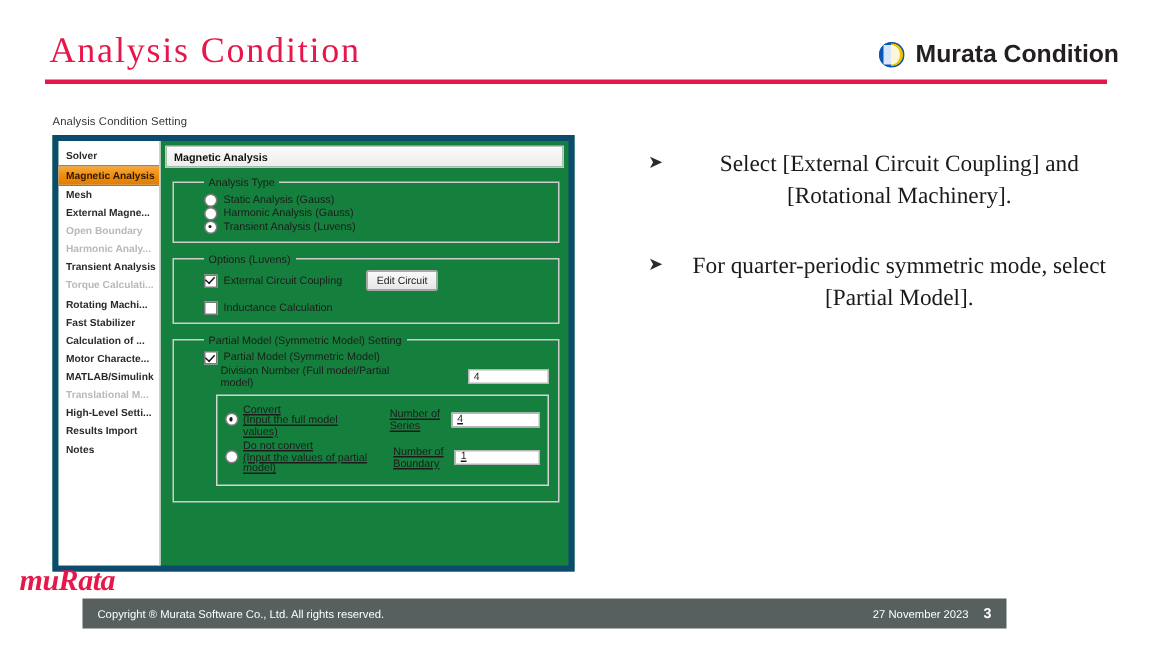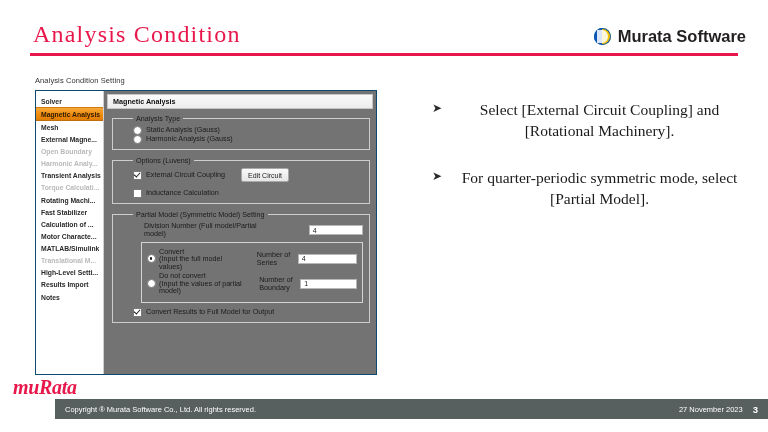--- a/index.html
+++ b/index.html
@@ -39,21 +39,21 @@
     font-size:16.5px;font-weight:bold;color:#231f20;white-space:nowrap;
   }
 
   
   #dialog-caption{
     position:absolute;left:35px;top:76px;
     font-size:7.5px;color:#333;letter-spacing:.1px;
   }
   #dialog{
     position:absolute;left:35px;top:90px;width:340px;height:283px;
-    background:#737373;border:1px solid #0c4a6e;
+    background:#15803d;border:4px solid #0c4a6e;
     font-size:7.2px;color:#1b1b1b;
   }
   #dialog-body{display:flex;height:100%;}
 
   
   #dialog-sidebar{
     width:68px;flex:0 0 68px;background:#ffffff;
     border-right:1px solid #cfcfcf;
     padding:4px 0 0 0;box-sizing:border-box;
   }
@@ -120,21 +120,21 @@
     padding:1.5px 3px;box-sizing:border-box;height:10px;
     display:flex;align-items:center;
   }
 
   #opts-extra{margin-top:7px;}
   .sub-panel{
     border:1px solid #d4d4d4;margin:3px 0 5px 8px;
     padding:3px 5px 5px 5px;
   }
   .sub-panel .cap{font-size:7.2px;margin-bottom:3px;}
-  .conv-row{display:flex;align-items:center;gap:3px;margin:2px 0;}
+  .conv-row{display:flex;align-items:center;gap:3px;margin:2px 0;text-decoration:underline;}
   .conv-lines{line-height:1.05;}
   .conv-lines span{display:block;font-size:7.2px;}
   .num-label{
     font-size:7.2px;line-height:1.05;width:38px;flex:0 0 38px;margin-left:14px;
   }
   .num-label span{display:block;}
 
   
   #bullets{
     position:absolute;left:432px;top:100px;width:316px;
@@ -143,21 +143,21 @@
   }
   .bullet{display:flex;gap:9px;margin-bottom:26px;}
   .bullet-mark{
     font-family:"DejaVu Sans", sans-serif;
     font-size:12px;line-height:1.35;color:#2b2b2b;flex:0 0 auto;
   }
   .bullet-text{font-size:15.5px;line-height:1.35;text-align:center;}
 
   
   #footer-bar{
-    position:absolute;left:55px;top:399px;width:713px;height:20px;
+    position:absolute;left:55px;top:399px;width:616px;height:20px;
     background:#58605f;display:flex;align-items:center;
   }
   #footer-copy{
     color:#ffffff;font-size:7.5px;padding-left:10px;white-space:nowrap;
   }
   #footer-right{
     margin-left:auto;display:flex;align-items:center;gap:10px;
     padding-right:10px;color:#ffffff;
   }
   #footer-date{font-size:7.5px;}
@@ -170,21 +170,21 @@
   }
 </style>
 </head>
 <body>
 
 <div id="slide-title">Analysis  Condition</div>
 <div id="header-rule"></div>
 
 <div id="brand">
   <div id="brand-mark"></div>
-  <div id="brand-text">Murata Software</div>
+  <div id="brand-text">Murata Condition</div>
 </div>
 
 <div id="dialog-caption">Analysis Condition Setting</div>
 
 <div id="dialog">
   <div id="dialog-body">
 
     <div id="dialog-sidebar">
       <div class="nav-item">Solver</div>
       <div class="nav-item selected">Magnetic Analysis</div>
@@ -214,20 +214,24 @@
           <legend>Analysis Type</legend>
 
           <div class="opt-row">
             <span class="radio"></span>
             <span class="label-txt">Static Analysis (Gauss)</span>
           </div>
           <div class="opt-row">
             <span class="radio"></span>
             <span class="label-txt">Harmonic Analysis (Gauss)</span>
           </div>
+          <div class="opt-row">
+            <span class="radio on"></span>
+            <span class="label-txt">Transient Analysis (Luvens)</span>
+          </div>
         </fieldset>
 
         <fieldset class="group">
           <legend>Options (Luvens)</legend>
 
           <div class="opt-row">
             <span class="check on"></span>
             <span class="label-txt">External Circuit Coupling</span>
             <button class="btn">Edit Circuit</button>
           </div>
@@ -235,20 +239,24 @@
 
           <div class="opt-row" id="opts-extra">
             <span class="check"></span>
             <span class="label-txt">Inductance Calculation</span>
           </div>
         </fieldset>
 
         <fieldset class="group">
           <legend>Partial Model (Symmetric Model) Setting</legend>
 
+          <div class="opt-row">
+            <span class="check on"></span>
+            <span class="label-txt">Partial Model (Symmetric Model)</span>
+          </div>
 
           <div class="opt-row" style="margin-left:11px;gap:40px;">
             <span class="label-txt">Division Number (Full model/Partial model)</span>
             <span class="field" style="width:62px;margin-left:8px;">4</span>
           </div>
 
           <div class="sub-panel">
 
             <div class="conv-row">
               <span class="radio on"></span>
@@ -270,24 +278,20 @@
                 <span>(Input the values of partial model)</span>
               </span>
               <span class="num-label" style="margin-left:4px;">
                 <span>Number of</span>
                 <span>Boundary</span>
               </span>
               <span class="field" style="width:64px;">1</span>
             </div>
           </div>
 
-          <div class="opt-row">
-            <span class="check on"></span>
-            <span class="label-txt">Convert Results to Full Model for Output</span>
-          </div>
         </fieldset>
 
       </div>
     </div>
   </div>
 </div>
 
 <div id="bullets">
   <div class="bullet">
     <span class="bullet-mark">➤</span>

